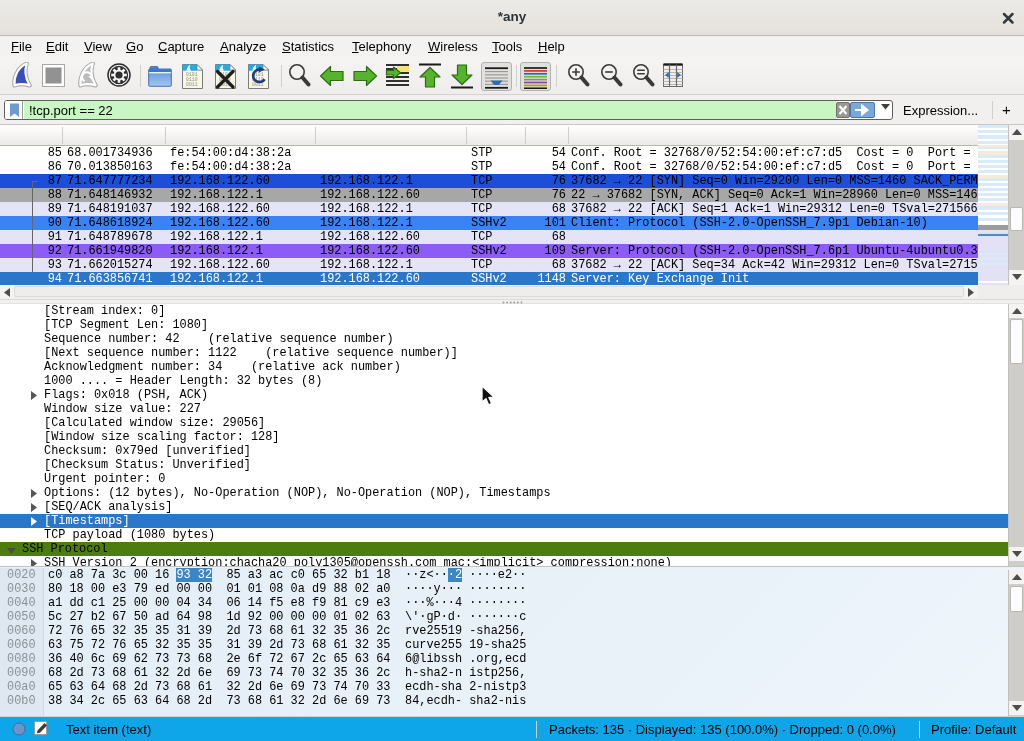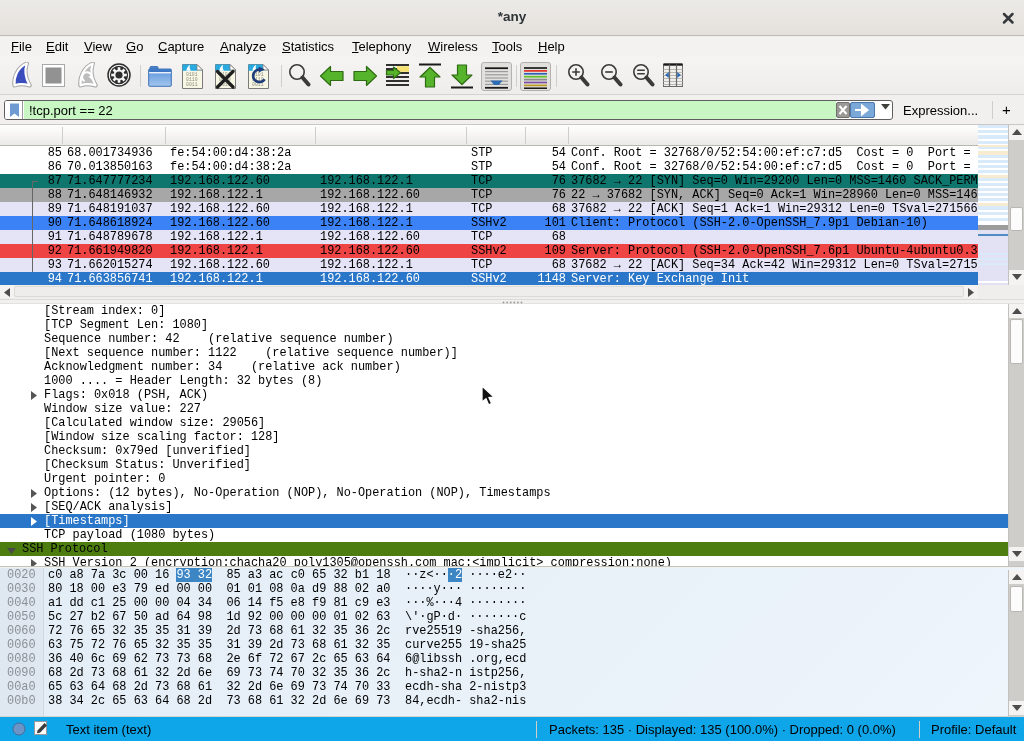--- a/index.html
+++ b/index.html
@@ -301,26 +301,26 @@
       <div class="hsep" style="left:62px"></div>
       <div class="hsep" style="left:165px"></div>
       <div class="hsep" style="left:315px"></div>
       <div class="hsep" style="left:466px"></div>
       <div class="hsep" style="left:525px"></div>
       <div class="hsep" style="left:568px"></div>
     </div>
     <div id="prows">
         <div class="prow" style="top:21px;background:#ffffff;color:#000"><span class="cno">85</span><span class="ctime">68.001734936</span><span class="csrc">fe:54:00:d4:38:2a</span><span class="cdst"></span><span class="cpro">STP</span><span class="clen">54</span><span class="cinfo">Conf. Root = 32768/0/52:54:00:ef:c7:d5  Cost = 0  Port = 0x8002</span></div>
         <div class="prow" style="top:35px;background:#ffffff;color:#000"><span class="cno">86</span><span class="ctime">70.013850163</span><span class="csrc">fe:54:00:d4:38:2a</span><span class="cdst"></span><span class="cpro">STP</span><span class="clen">54</span><span class="cinfo">Conf. Root = 32768/0/52:54:00:ef:c7:d5  Cost = 0  Port = 0x8002</span></div>
-        <div class="prow" style="top:49px;background:#0f766e;color:#000"><span class="cno">87</span><span class="ctime">71.647777234</span><span class="csrc">192.168.122.60</span><span class="cdst">192.168.122.1</span><span class="cpro">TCP</span><span class="clen">76</span><span class="cinfo">37682 → 22 [SYN] Seq=0 Win=29200 Len=0 MSS=1460 SACK_PERM</span></div>
+        <div class="prow" style="top:49px;background:#1d4ed8;color:#000"><span class="cno">87</span><span class="ctime">71.647777234</span><span class="csrc">192.168.122.60</span><span class="cdst">192.168.122.1</span><span class="cpro">TCP</span><span class="clen">76</span><span class="cinfo">37682 → 22 [SYN] Seq=0 Win=29200 Len=0 MSS=1460 SACK_PERM</span></div>
         <div class="prow" style="top:63px;background:#a7a7a7;color:#000"><span class="cno">88</span><span class="ctime">71.648146932</span><span class="csrc">192.168.122.1</span><span class="cdst">192.168.122.60</span><span class="cpro">TCP</span><span class="clen">76</span><span class="cinfo">22 → 37682 [SYN, ACK] Seq=0 Ack=1 Win=28960 Len=0 MSS=146</span></div>
         <div class="prow" style="top:77px;background:#e5e4f7;color:#000"><span class="cno">89</span><span class="ctime">71.648191037</span><span class="csrc">192.168.122.60</span><span class="cdst">192.168.122.1</span><span class="cpro">TCP</span><span class="clen">68</span><span class="cinfo">37682 → 22 [ACK] Seq=1 Ack=1 Win=29312 Len=0 TSval=271566</span></div>
         <div class="prow" style="top:91px;background:#3b82f6;color:#000"><span class="cno">90</span><span class="ctime">71.648618924</span><span class="csrc">192.168.122.60</span><span class="cdst">192.168.122.1</span><span class="cpro">SSHv2</span><span class="clen">101</span><span class="cinfo">Client: Protocol (SSH-2.0-OpenSSH_7.9p1 Debian-10)</span></div>
         <div class="prow" style="top:105px;background:#e5e4f7;color:#000"><span class="cno">91</span><span class="ctime">71.648789678</span><span class="csrc">192.168.122.1</span><span class="cdst">192.168.122.60</span><span class="cpro">TCP</span><span class="clen">68</span></div>
-        <div class="prow" style="top:119px;background:#ef4444;color:#000"><span class="cno">92</span><span class="ctime">71.661949820</span><span class="csrc">192.168.122.1</span><span class="cdst">192.168.122.60</span><span class="cpro">SSHv2</span><span class="clen">109</span><span class="cinfo">Server: Protocol (SSH-2.0-OpenSSH_7.6p1 Ubuntu-4ubuntu0.3</span></div>
+        <div class="prow" style="top:119px;background:#8b5cf6;color:#000"><span class="cno">92</span><span class="ctime">71.661949820</span><span class="csrc">192.168.122.1</span><span class="cdst">192.168.122.60</span><span class="cpro">SSHv2</span><span class="clen">109</span><span class="cinfo">Server: Protocol (SSH-2.0-OpenSSH_7.6p1 Ubuntu-4ubuntu0.3</span></div>
         <div class="prow" style="top:133px;background:#e5e4f7;color:#000"><span class="cno">93</span><span class="ctime">71.662015274</span><span class="csrc">192.168.122.60</span><span class="cdst">192.168.122.1</span><span class="cpro">TCP</span><span class="clen">68</span><span class="cinfo">37682 → 22 [ACK] Seq=34 Ack=42 Win=29312 Len=0 TSval=2715</span></div>
         <div class="prow" style="top:147px;background:#2a76c8;color:#fff"><span class="cno">94</span><span class="ctime">71.663856741</span><span class="csrc">192.168.122.1</span><span class="cdst">192.168.122.60</span><span class="cpro">SSHv2</span><span class="clen">1148</span><span class="cinfo">Server: Key Exchange Init</span></div>
         <div style="position:absolute;left:32px;top:56px;width:1px;height:91px;background:#666"></div>
         <div style="position:absolute;left:32px;top:56px;width:6px;height:1px;background:#666"></div>
       </div>
     <div id="minimap">
         <div style="position:absolute;left:0;top:0px;width:30px;height:3px;background:#d9eafa"></div>
         <div style="position:absolute;left:0;top:3px;width:30px;height:2px;background:#fff"></div>
         <div style="position:absolute;left:0;top:5px;width:30px;height:3px;background:#d9eafa"></div>
         <div style="position:absolute;left:0;top:8px;width:30px;height:2px;background:#fff"></div>

